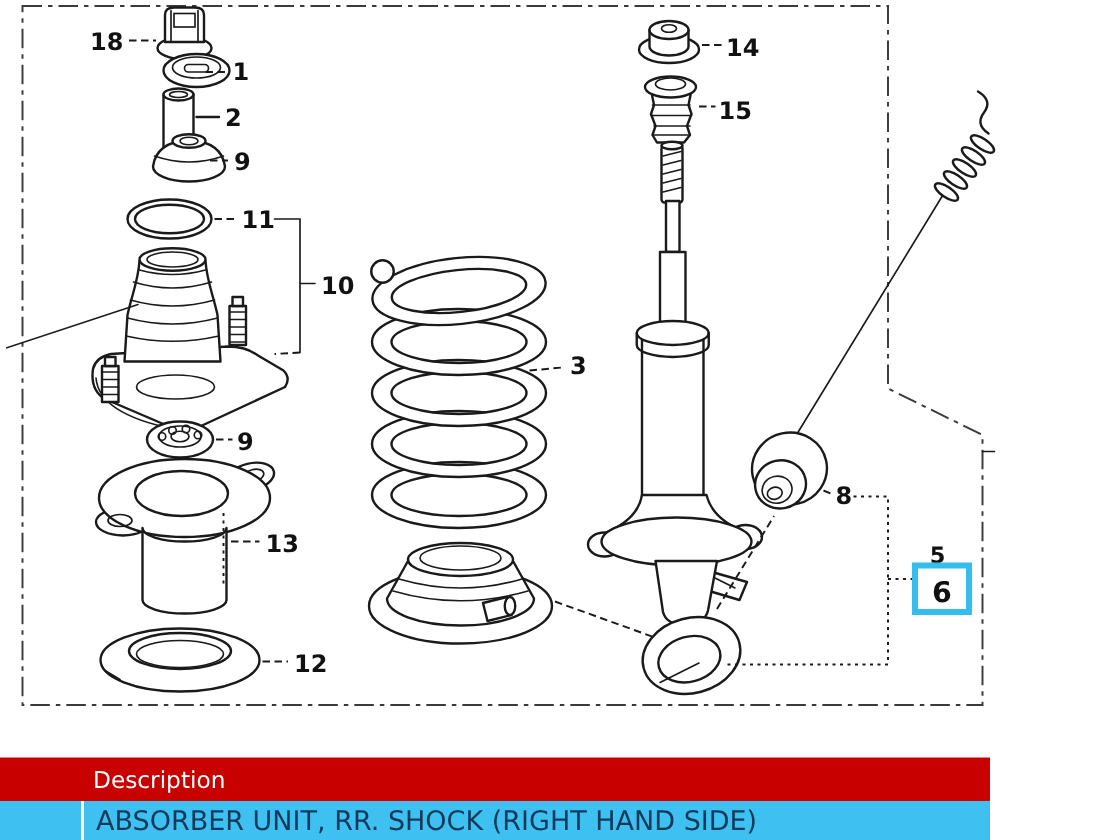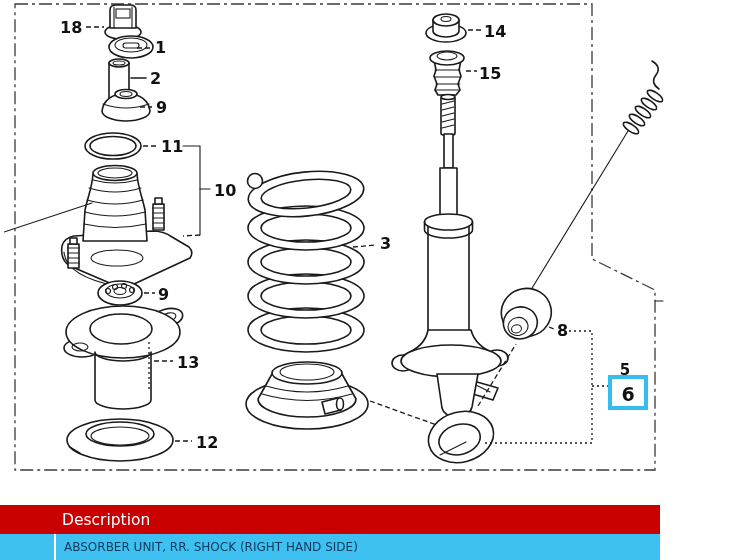--- a/index.html
+++ b/index.html
@@ -18,21 +18,21 @@
   .coil{fill:#fff;fill-rule:evenodd;stroke:var(--line,#1a1a1a);stroke-width:1.6;}
   .lbl{font:bold 16px "DejaVu Sans",sans-serif;fill:#111;}
   .lbl-mid{text-anchor:middle;}
   .hl{fill:#fff;stroke:var(--highlight_box,#35bdee);stroke-width:4;}
 
   
   .ptable{position:absolute;left:0;top:505px;width:660px;}
   .thead{height:29px;background:var(--header_bg,#c90000);display:flex;align-items:center;
          color:var(--header_text,#fff);font-size:15.5px;}
   .trow{height:26px;background:var(--row_bg,#3ec1f0);display:flex;align-items:center;
-        color:var(--row_text,#10395c);font-size:12px;}
+        color:var(--row_text,#10395c);font-size:18px;}
   .c1{width:54px;align-self:stretch;flex:0 0 54px;}
   .trow .c1{border-right:2px solid #fff;}
   .c2{padding-left:8px;white-space:nowrap;overflow:hidden;}
 </style>
 </head>
 <body>
 
 <div class="stage">
 <svg width="743" height="505" viewBox="0 0 743 505">
 

